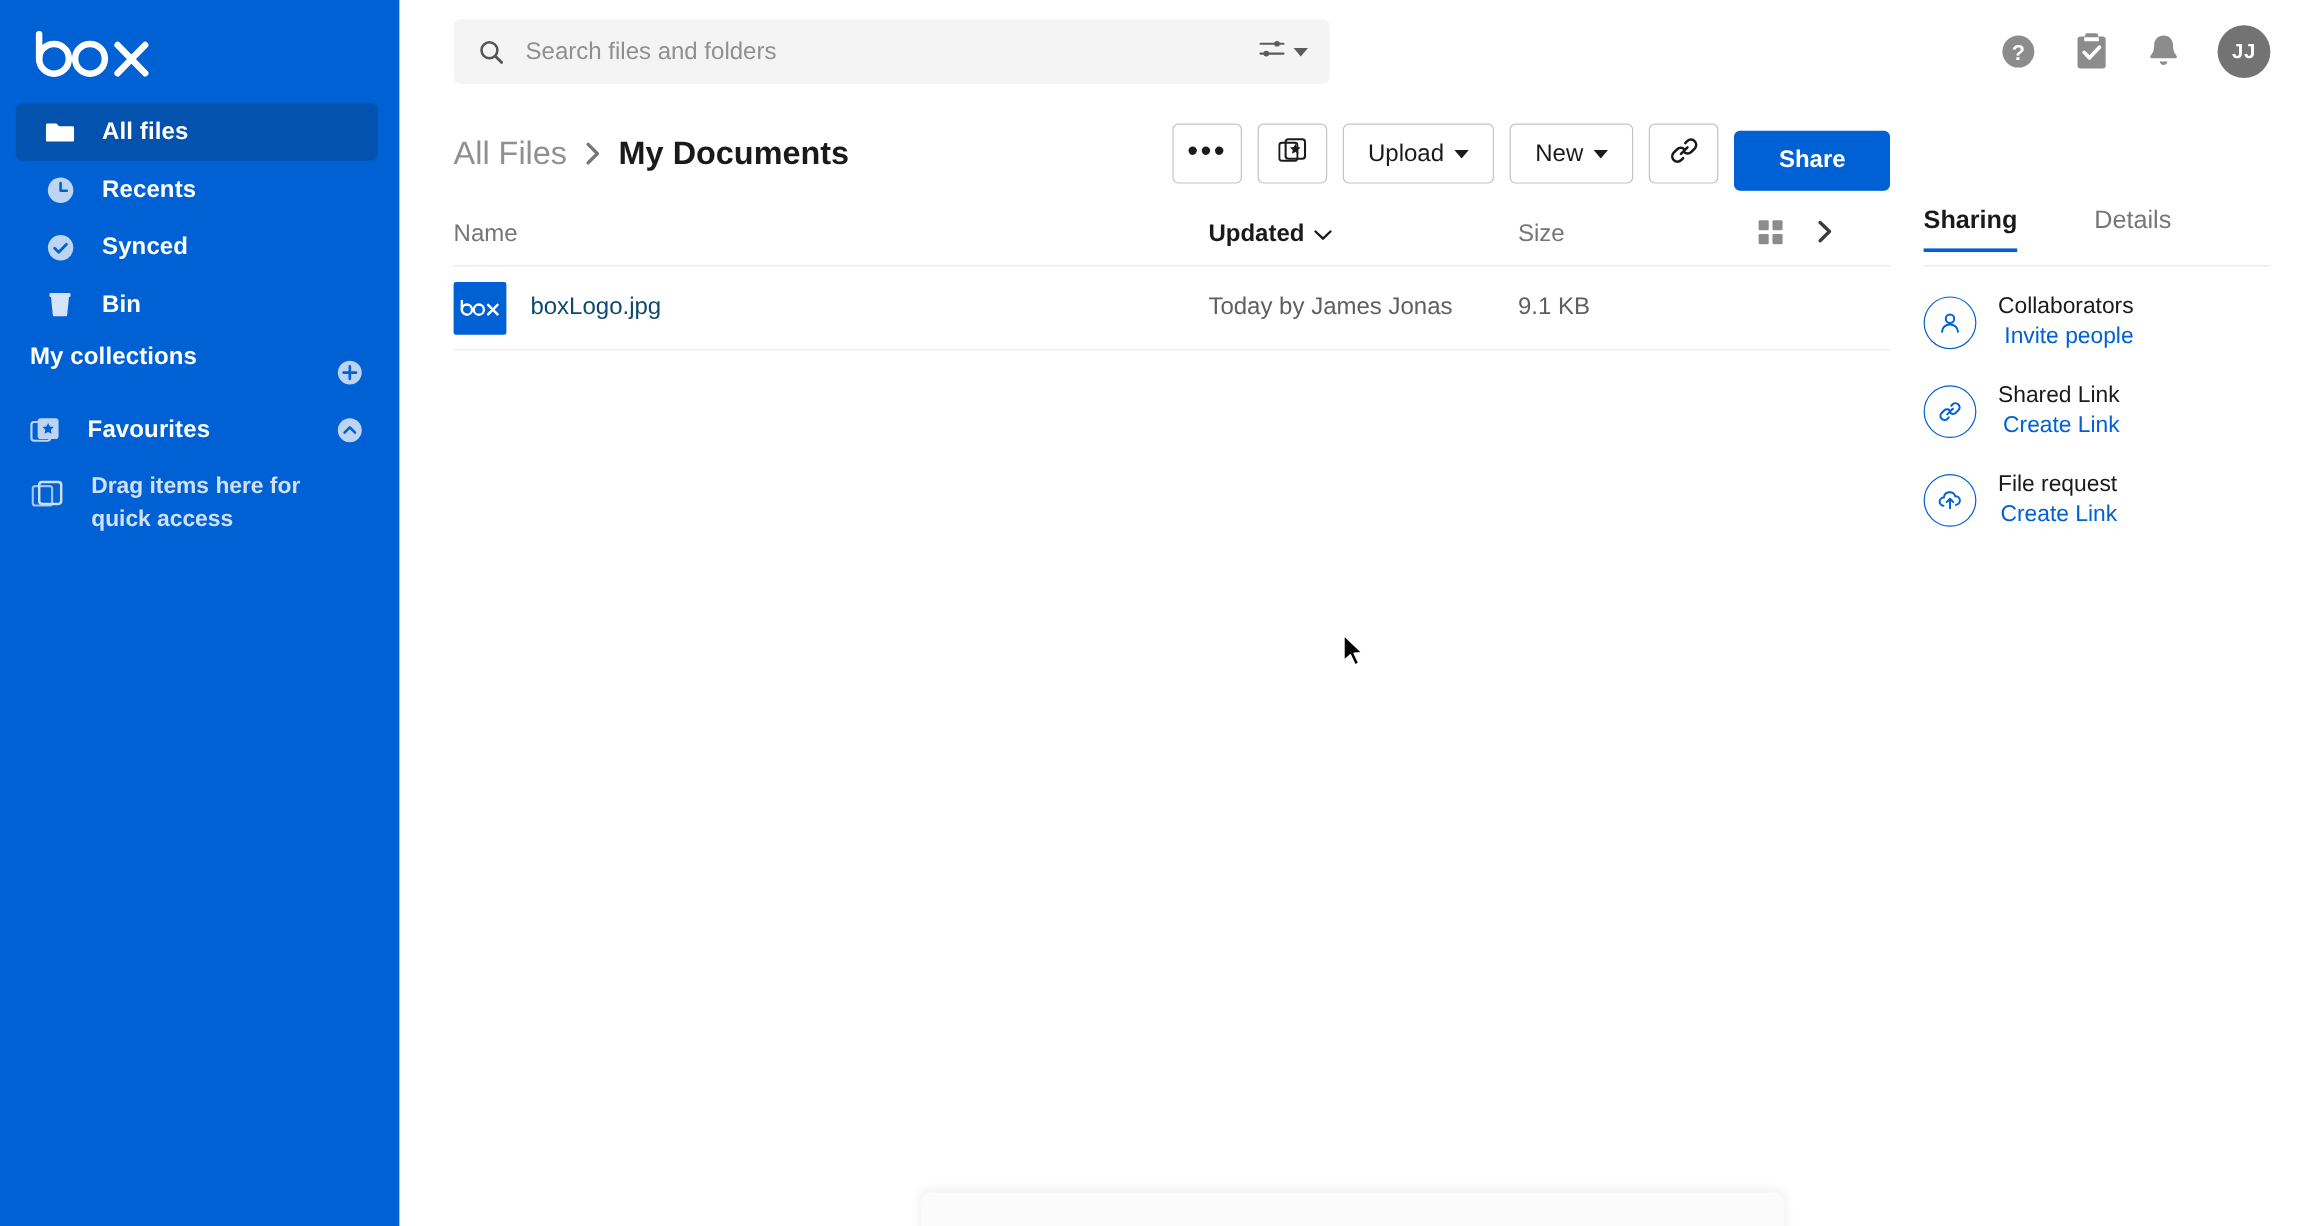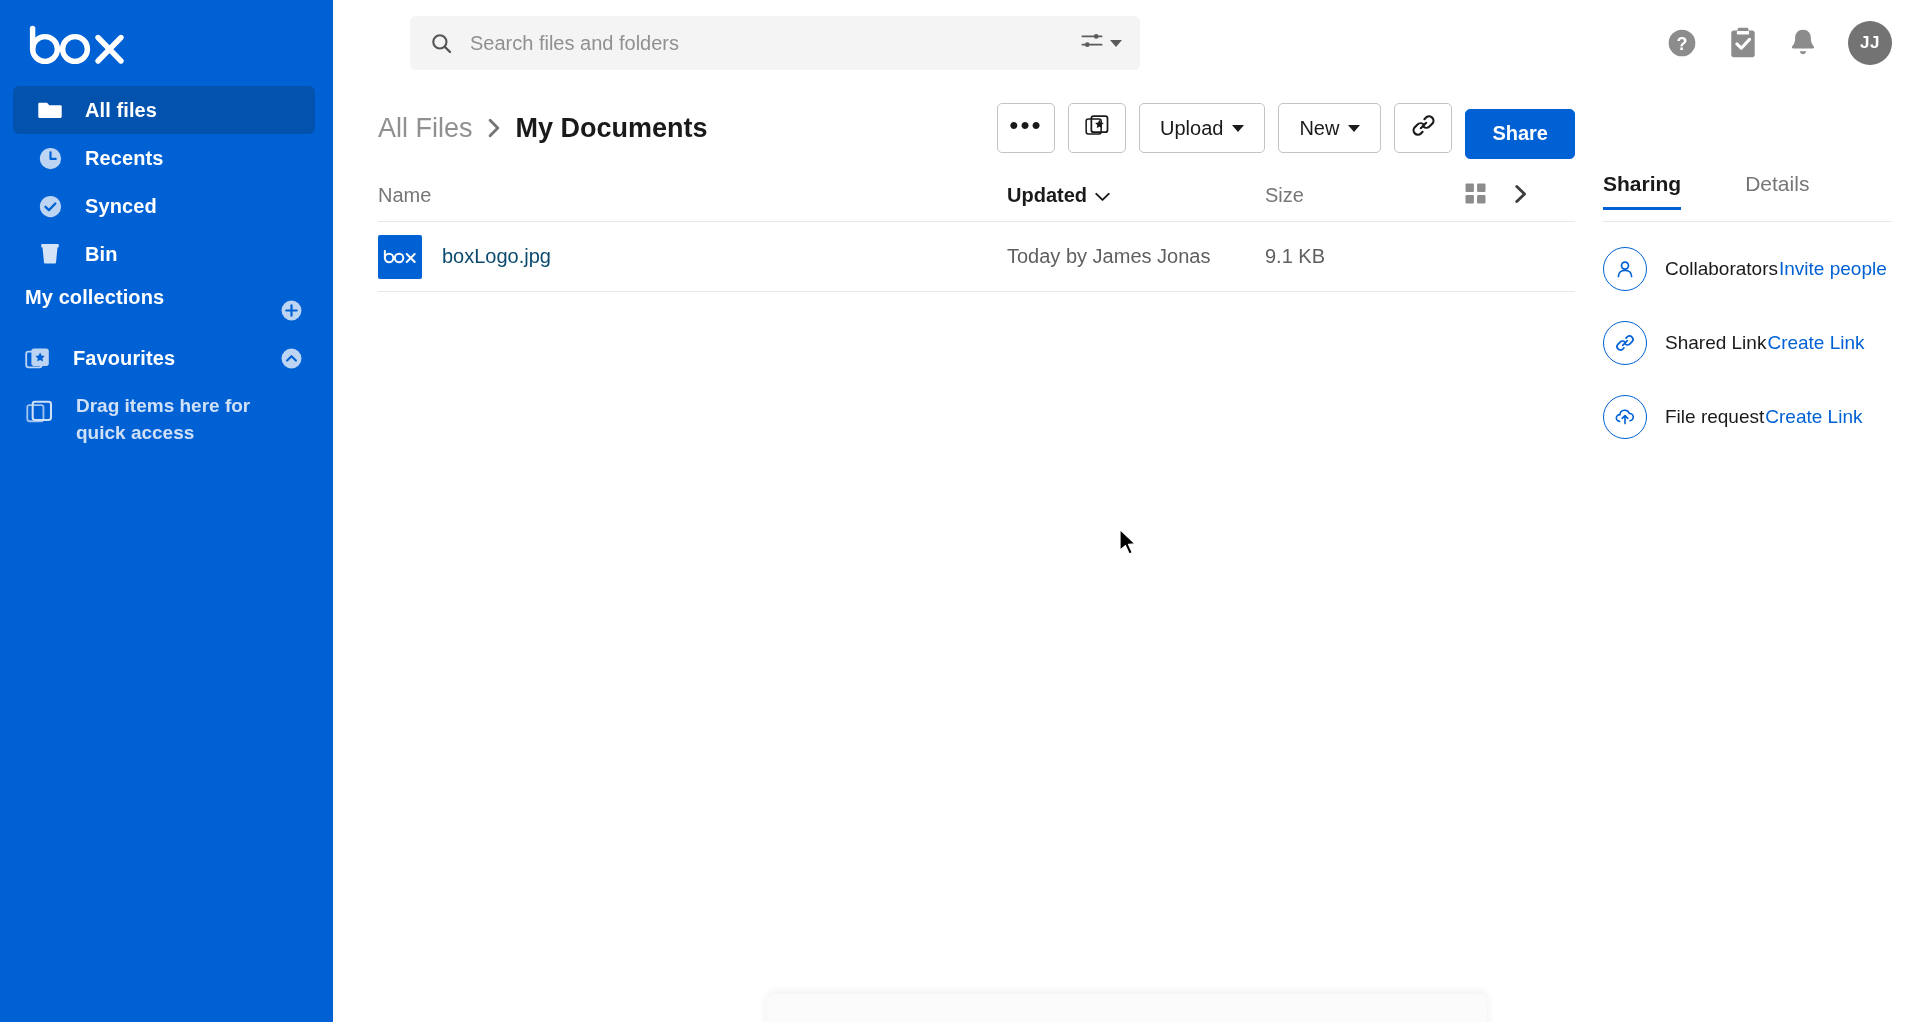--- a/index.html
+++ b/index.html
@@ -105,21 +105,20 @@
     min-width: 0;
   }
 
   .topbar {
     height: 86px;
     flex: 0 0 86px;
     display: flex;
     align-items: center;
     padding: 0 28px 0 45px;
     position: relative;
-    margin-left: 32px;
   }
   .search-wrap {
     width: 730px;
     height: 54px;
     background: #f4f4f4;
     border-radius: 6px;
     display: flex;
     align-items: center;
     padding: 0 18px 0 20px;
     cursor: text;
@@ -216,21 +215,21 @@
     padding: 0 20px;
     gap: 9px;
     white-space: nowrap;
   }
   .btn.icon-only { width: 58px; padding: 0; }
   .btn.primary {
     background: #0061d5;
     border-color: #0061d5;
     color: #ffffff;
     font-weight: 600;
-    padding: 0 26px;
+    padding: 0 36px;
     margin-top: 11px;
   }
   .dots { letter-spacing: 2px; font-size: 26px; line-height: 0; padding-bottom: 6px; }
   .caret-sm {
     width: 0; height: 0;
     border-left: 6px solid transparent;
     border-right: 6px solid transparent;
     border-top: 7px solid #1a1a1a;
   }
 
@@ -308,21 +307,21 @@
     height: 74px;
   }
   .share-circle {
     width: 44px; height: 44px;
     flex: 0 0 44px;
     border: 1.6px solid #0061d5;
     border-radius: 50%;
     display: flex; align-items: center; justify-content: center;
     cursor: pointer;
   }
-  .share-texts { display: flex; flex-direction: row; gap: 1px; align-items: flex-end; }
+  .share-texts { display: flex; flex-direction: column; gap: 1px; align-items: flex-end; }
   .share-title { font-size: 19px; color: #1a1a1a; line-height: 24px; }
   .share-link { font-size: 19px; color: #0061d5; line-height: 24px; cursor: pointer; }
 
   
   .bottom-ghost {
     position: absolute;
     left: 50%; transform: translateX(-50%);
     bottom: -16px;
     width: 720px; height: 44px;
     background: #fbfbfb;

